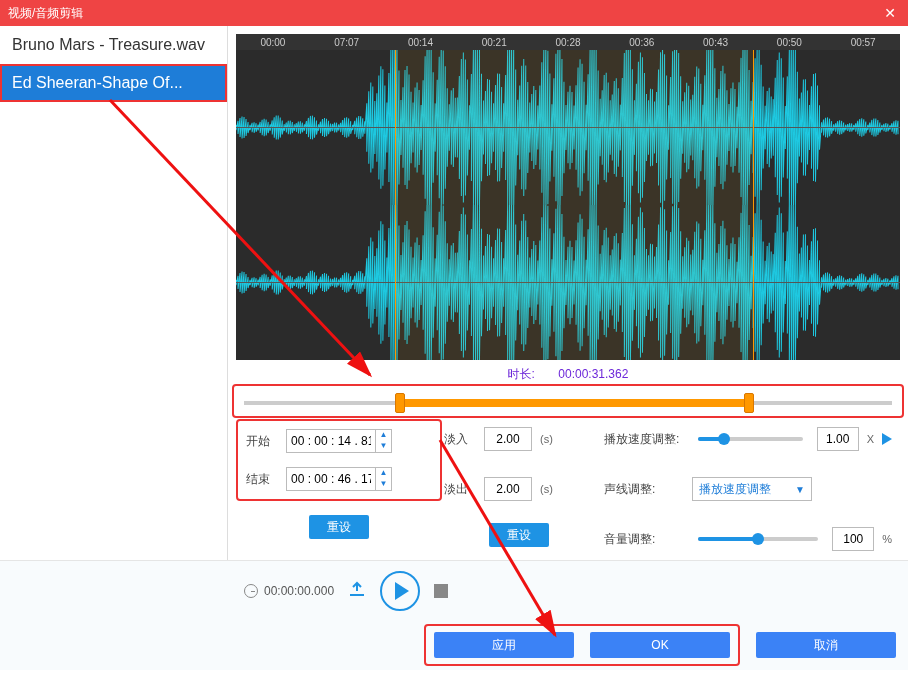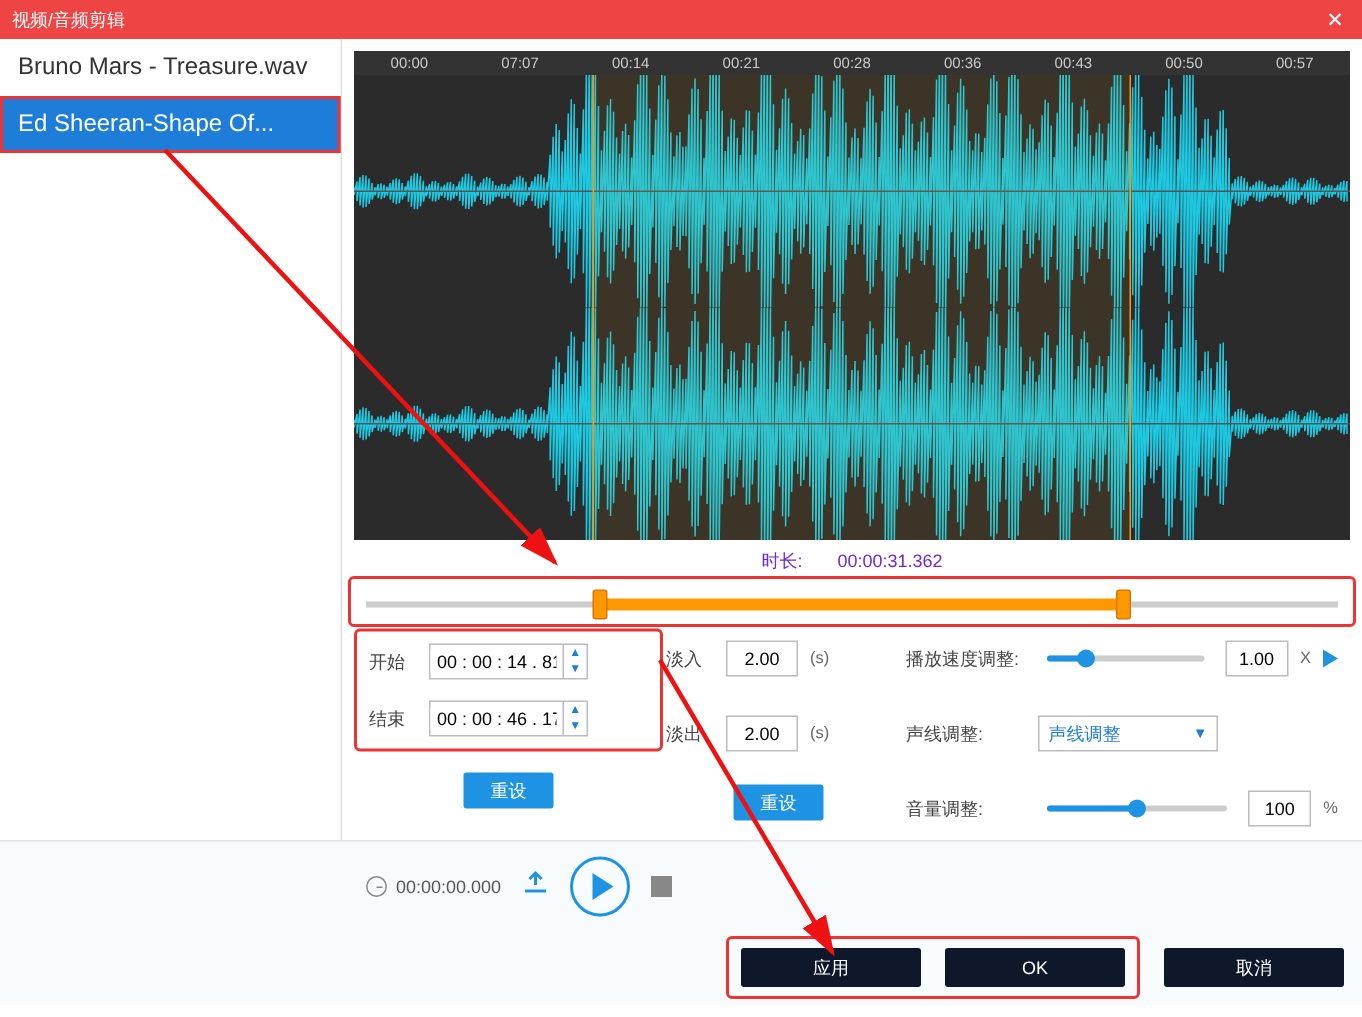--- a/index.html
+++ b/index.html
@@ -63,21 +63,21 @@
 .footer .clock { font-size: 12px; color: #555; display:flex; align-items:flex-end; gap:6px;}
 .footer .clock-icon { width:14px;height:14px;border:1.5px solid #888;border-radius:50%; position:relative;}
 .footer .clock-icon::after{content:'';position:absolute;left:50%;top:50%;width:4px;height:1px;background:#888;transform-origin:left;}
 .footer .export-icon { color:#1e93e4; font-size:16px; cursor:pointer; }
 .footer .spacer { flex:1; }
 .play-btn-big { width: 40px; height: 40px; border: 2px solid #1e93e4; border-radius: 50%; display: flex; align-items: center; justify-content: center; cursor: pointer; }
 .play-btn-big .tri { width:0;height:0;border-top:9px solid transparent;border-bottom:9px solid transparent;border-left:14px solid #1e93e4; margin-left:3px;}
 .stop-btn { width:14px;height:14px;background:#888; cursor:pointer; }
 
 .bottom-btns { height: 50px; background: #f8fbfd; display: flex; align-items: center; justify-content: flex-end; padding: 0 12px; gap: 16px; }
-.action-btn { background: #0f172a; color: #fff; border: none; width: 120px; height: 26px; font-size: 12px; cursor: pointer; border-radius: 2px; }
+.action-btn { background: #3b82f6; color: #fff; border: none; width: 140px; height: 26px; font-size: 12px; cursor: pointer; border-radius: 2px; }
 .apply-ok-hl { border: 2px solid #e33; border-radius: 4px; padding: 6px 8px; display: flex; gap: 16px; }
 
 
 .arrow { position: absolute; pointer-events: none; }
 .arrow svg { overflow: visible; }
 </style>
 </head>
 <body>
 
 <div class="titlebar">
@@ -181,21 +181,21 @@
             <div class="fill" id="spfill" style="width: 25%;"></div>
               <div class="knob" id="spknob" style="left: calc(25% - 6px);"></div>
           </div>
           <input class="num-input" style="width: 42px;" value="1.00">
           <span class="unit">X</span>
           <span class="play-icon-mini"></span>
         </div>
         <div class="ctrl-line" style="margin-top:14px;">
           <label>声线调整:</label>
           <div class="select">
-            <span>声线调整</span>
+            <span>播放速度调整</span>
             <span class="caret">▼</span>
           </div>
         </div>
         <div class="ctrl-line" style="margin-top:14px;">
           <label>音量调整:</label>
           <div class="slider">
             <div class="fill" id="volfill" style="width: 50%;"></div>
               <div class="knob" id="volknob" style="left: calc(50% - 6px);"></div>
           </div>
           <input class="num-input" style="width: 42px;" value="100">

